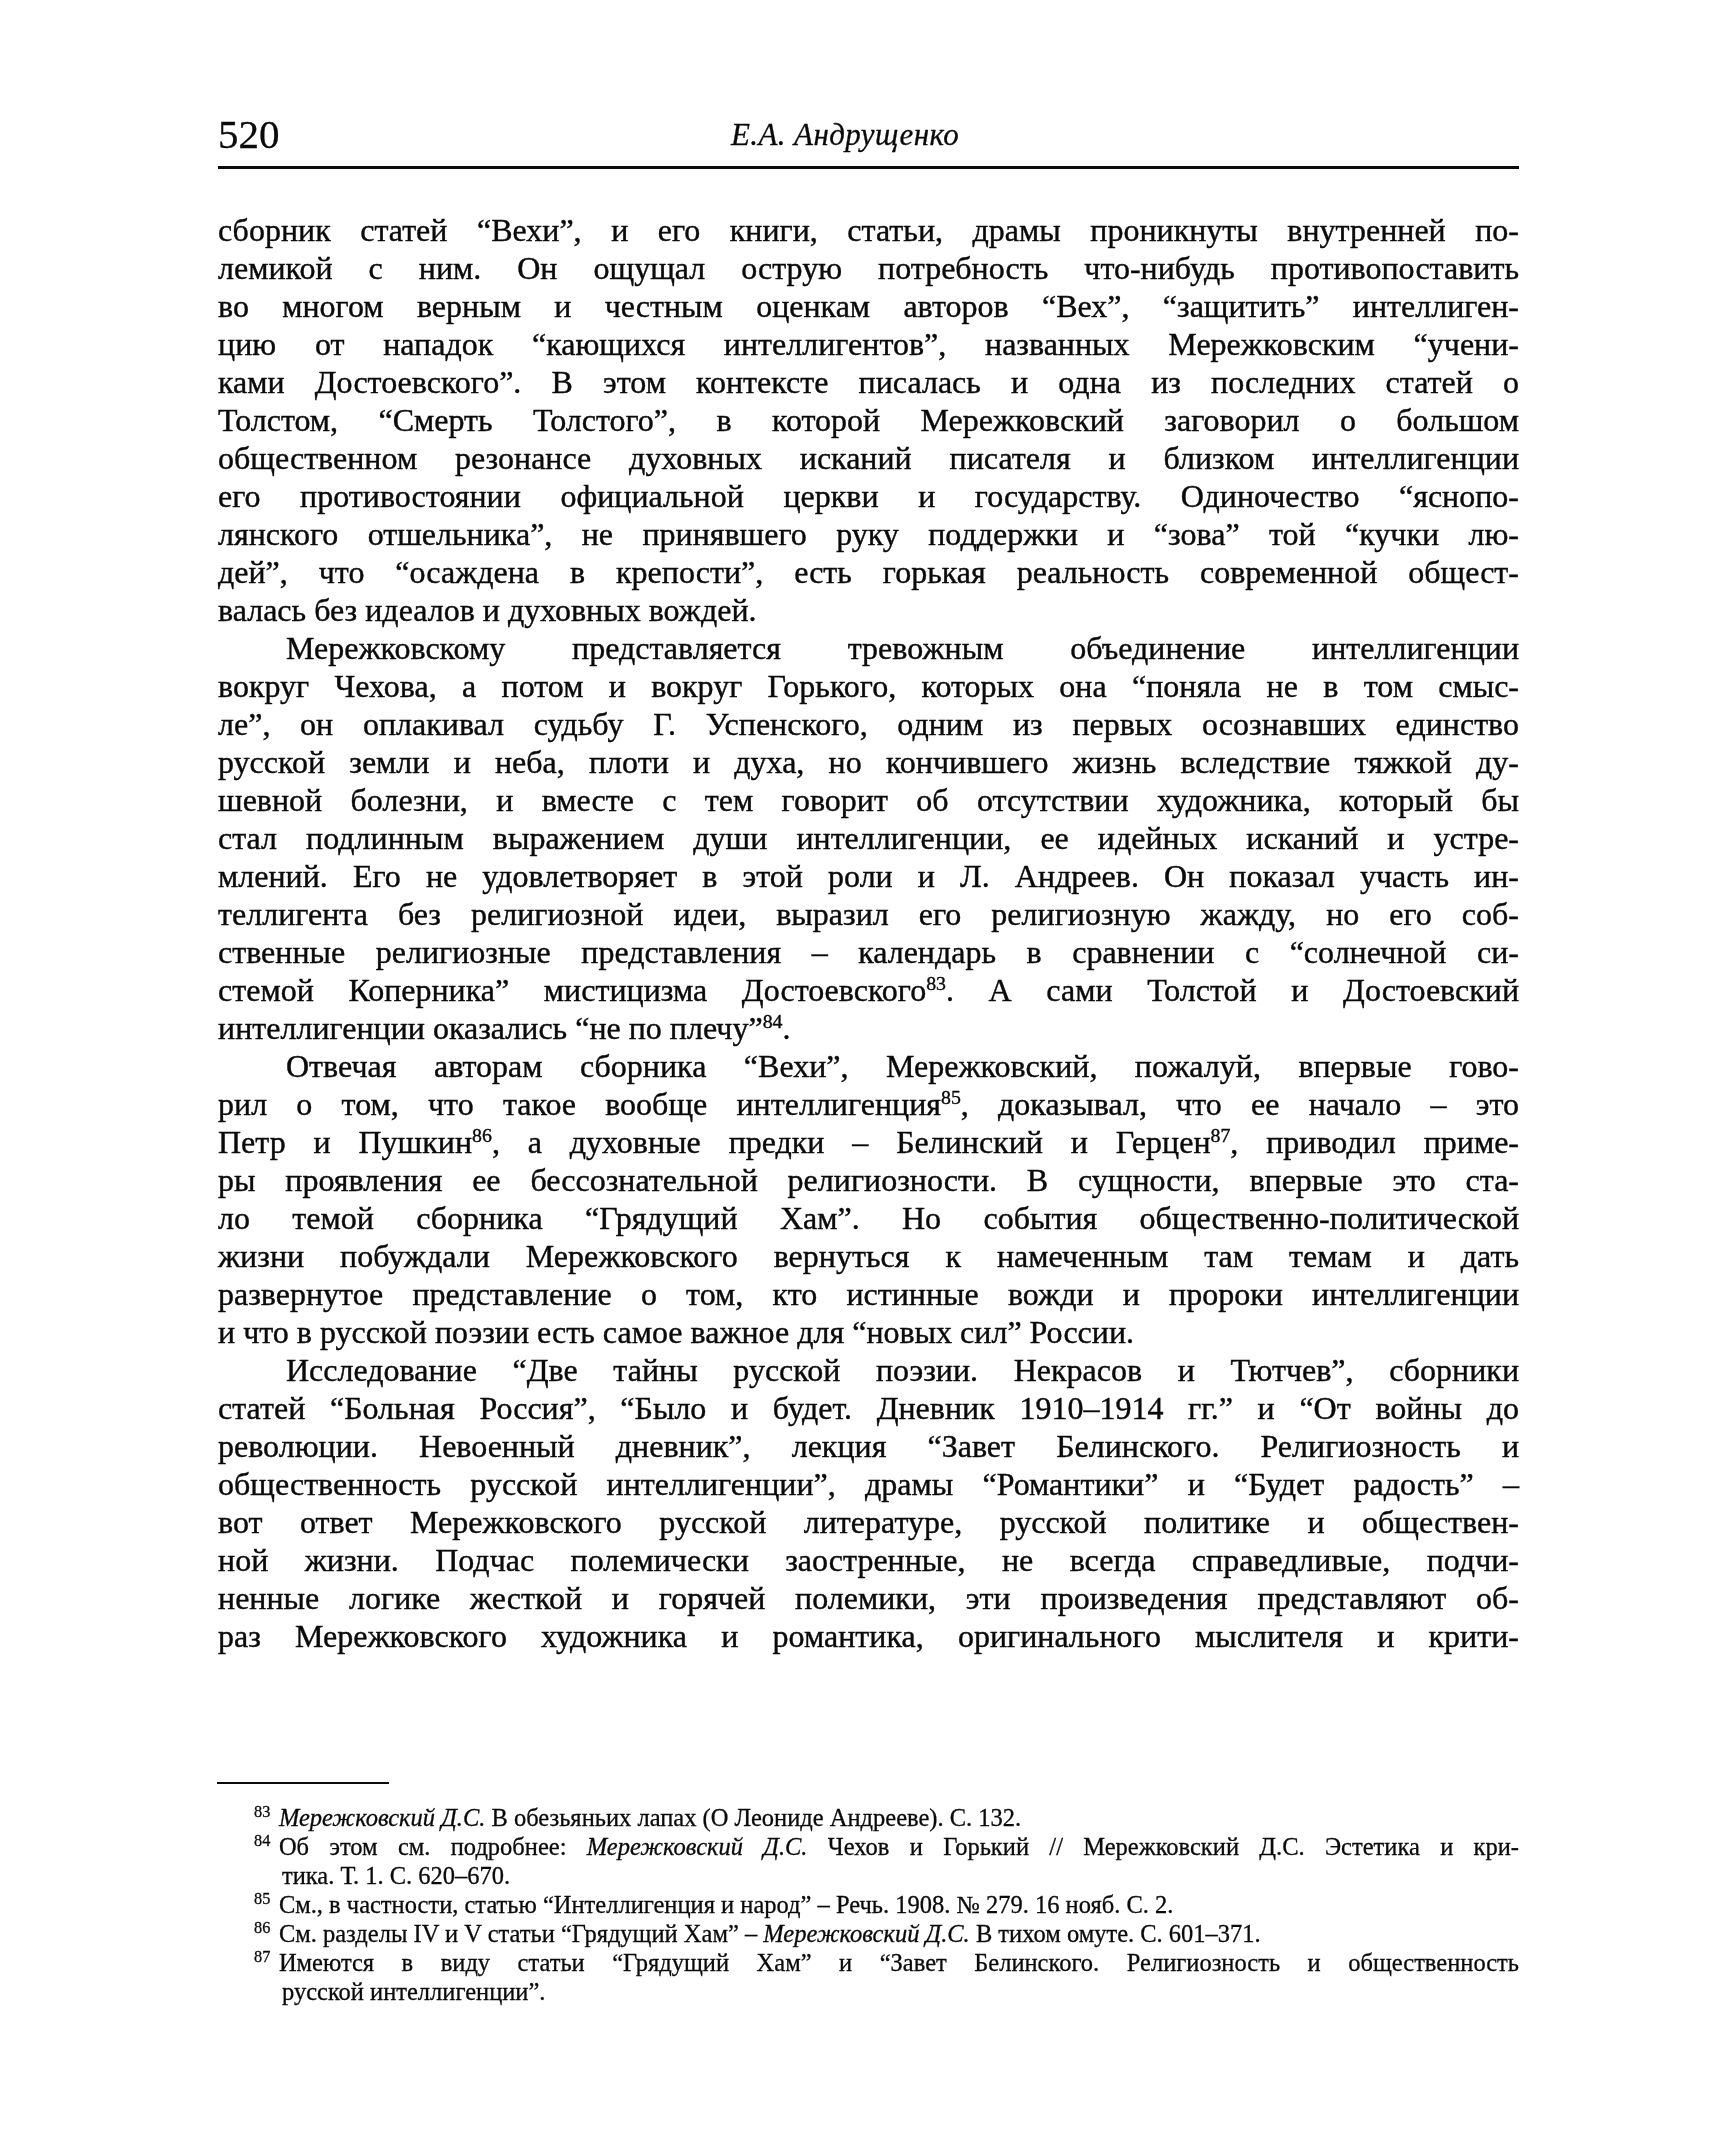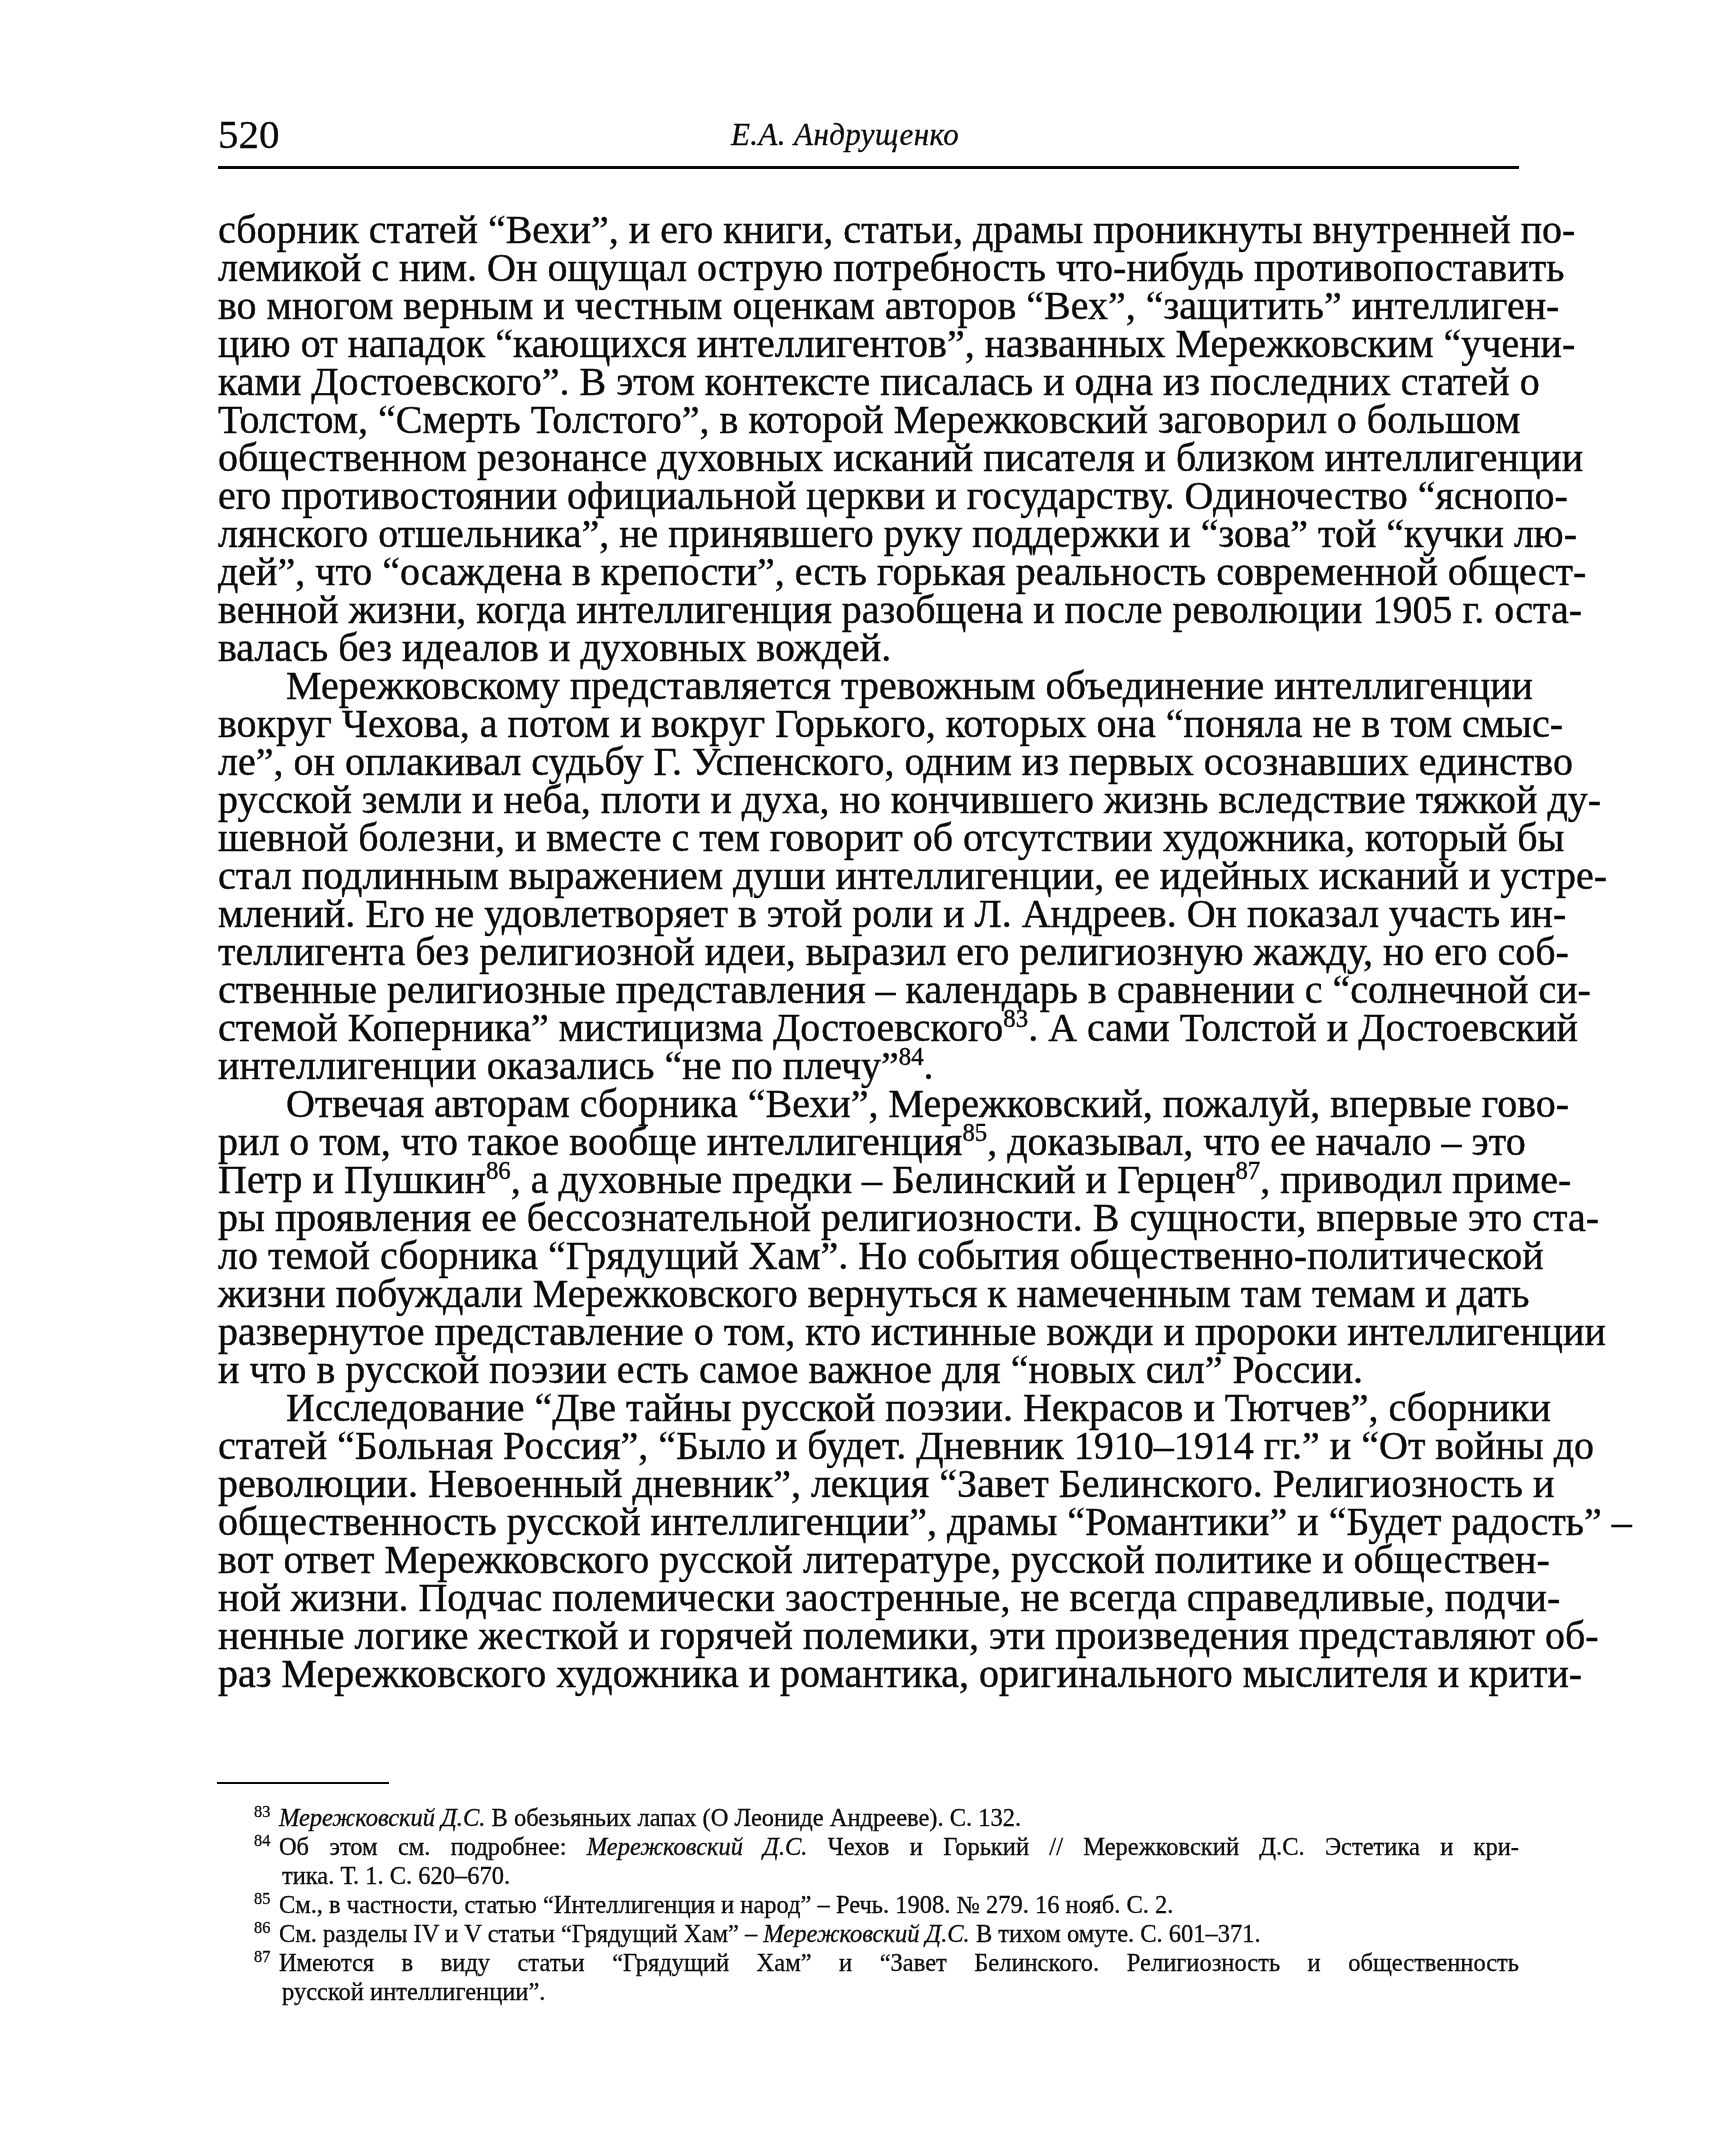--- a/index.html
+++ b/index.html
@@ -1,21 +1,21 @@
 <!DOCTYPE html>
 <html style="font-size:6.9px"><head>
 <meta charset="utf-8">
 <style>
   html, body { margin: 0; padding: 0; background: #ffffff; }
   body { width: 1721px; height: 2194px; position: relative; overflow: hidden; color: #0a0a0a; }
   .page { position: absolute; left: 0; top: 0; width: 1721px; height: 2194px; background: #ffffff; }
   .hdr-num { position: absolute; left: 218px; top: 115px; font-family: "Liberation Serif", serif; font-size: 41px; line-height: 39px; -webkit-text-stroke: 0.3px #0a0a0a; }
   .hdr-title { position: absolute; left: 731px; top: 115px; font-family: Liberation Serif, serif; font-style: italic; font-size: 31px; line-height: 39px; -webkit-text-stroke: 0.3px #0a0a0a; letter-spacing: 0.4px; }
   .hdr-rule { position: absolute; left: 218px; top: 166px; width: 1301px; height: 2.6px; background: #0a0a0a; }
-  .body { position: absolute; left: 218px; top: 211px; width: 1301px; font-family: "Liberation Serif", serif; font-size: 40px; -webkit-text-stroke: 0.4px #0a0a0a; }
+  .body { position: absolute; left: 218px; top: 211px; width: 1301px; font-family: "Liberation Serif", serif; font-size: 32px; -webkit-text-stroke: 0.4px #0a0a0a; }
   .line { display: block; height: 38px; line-height: 38px; white-space: nowrap; text-align: justify; text-align-last: justify; overflow: visible; }
   .line.last { text-align-last: left; }
   .line.indent { padding-left: 68px; }
   .body sup, .fn sup { font-size: 0.62em; line-height: 0; vertical-align: 0.55em; }
   .fn-rule { position: absolute; left: 217px; top: 1782px; width: 172px; height: 2.2px; background: #0a0a0a; }
   .footnotes { position: absolute; left: 218px; top: 1803px; width: 1301px; font-family: "Liberation Serif", serif; font-size: 24.5px; -webkit-text-stroke: 0.3px #0a0a0a; }
   .fn-line { display: block; height: 29px; line-height: 29px; white-space: nowrap; text-align: justify; text-align-last: justify; margin-left: 36px; }
   .fn-line.last { text-align-last: left; }
   .fn-line.cont { padding-left: 28px; }
   .fn-num { font-size: 16.3px; vertical-align: 8.6px; line-height: 0; margin-right: 3.4px; display: inline-block; min-width: 21.5px; text-align: left; }
@@ -33,21 +33,20 @@
       <span class="line"><span>сборник статей “Вехи”, и его книги, статьи, драмы проникнуты внутренней по-</span></span>
       <span class="line"><span>лемикой с ним. Он ощущал острую потребность что-нибудь противопоставить</span></span>
       <span class="line"><span>во многом верным и честным оценкам авторов “Вех”, “защитить” интеллиген-</span></span>
       <span class="line"><span>цию от нападок “кающихся интеллигентов”, названных Мережковским “учени-</span></span>
       <span class="line"><span>ками Достоевского”. В этом контексте писалась и одна из последних статей о</span></span>
       <span class="line"><span>Толстом, “Смерть Толстого”, в которой Мережковский заговорил о большом</span></span>
       <span class="line"><span>общественном резонансе духовных исканий писателя и близком интеллигенции</span></span>
       <span class="line"><span>его противостоянии официальной церкви и государству. Одиночество “яснопо-</span></span>
       <span class="line"><span>лянского отшельника”, не принявшего руку поддержки и “зова” той “кучки лю-</span></span>
       <span class="line"><span>дей”, что “осаждена в крепости”, есть горькая реальность современной общест-</span></span>
-      <span class="line"><span>венной жизни, когда интеллигенция разобщена и после революции 1905 г. оста-</span></span>
       <span class="line last"><span>валась без идеалов и духовных вождей.</span></span>
       <span class="line indent"><span>Мережковскому представляется тревожным объединение интеллигенции</span></span>
       <span class="line"><span>вокруг Чехова, а потом и вокруг Горького, которых она “поняла не в том смыс-</span></span>
       <span class="line"><span>ле”, он оплакивал судьбу Г. Успенского, одним из первых осознавших единство</span></span>
       <span class="line"><span>русской земли и неба, плоти и духа, но кончившего жизнь вследствие тяжкой ду-</span></span>
       <span class="line"><span>шевной болезни, и вместе с тем говорит об отсутствии художника, который бы</span></span>
       <span class="line"><span>стал подлинным выражением души интеллигенции, ее идейных исканий и устре-</span></span>
       <span class="line"><span>млений. Его не удовлетворяет в этой роли и Л. Андреев. Он показал участь ин-</span></span>
       <span class="line"><span>теллигента без религиозной идеи, выразил его религиозную жажду, но его соб-</span></span>
       <span class="line"><span>ственные религиозные представления – календарь в сравнении с “солнечной си-</span></span>

